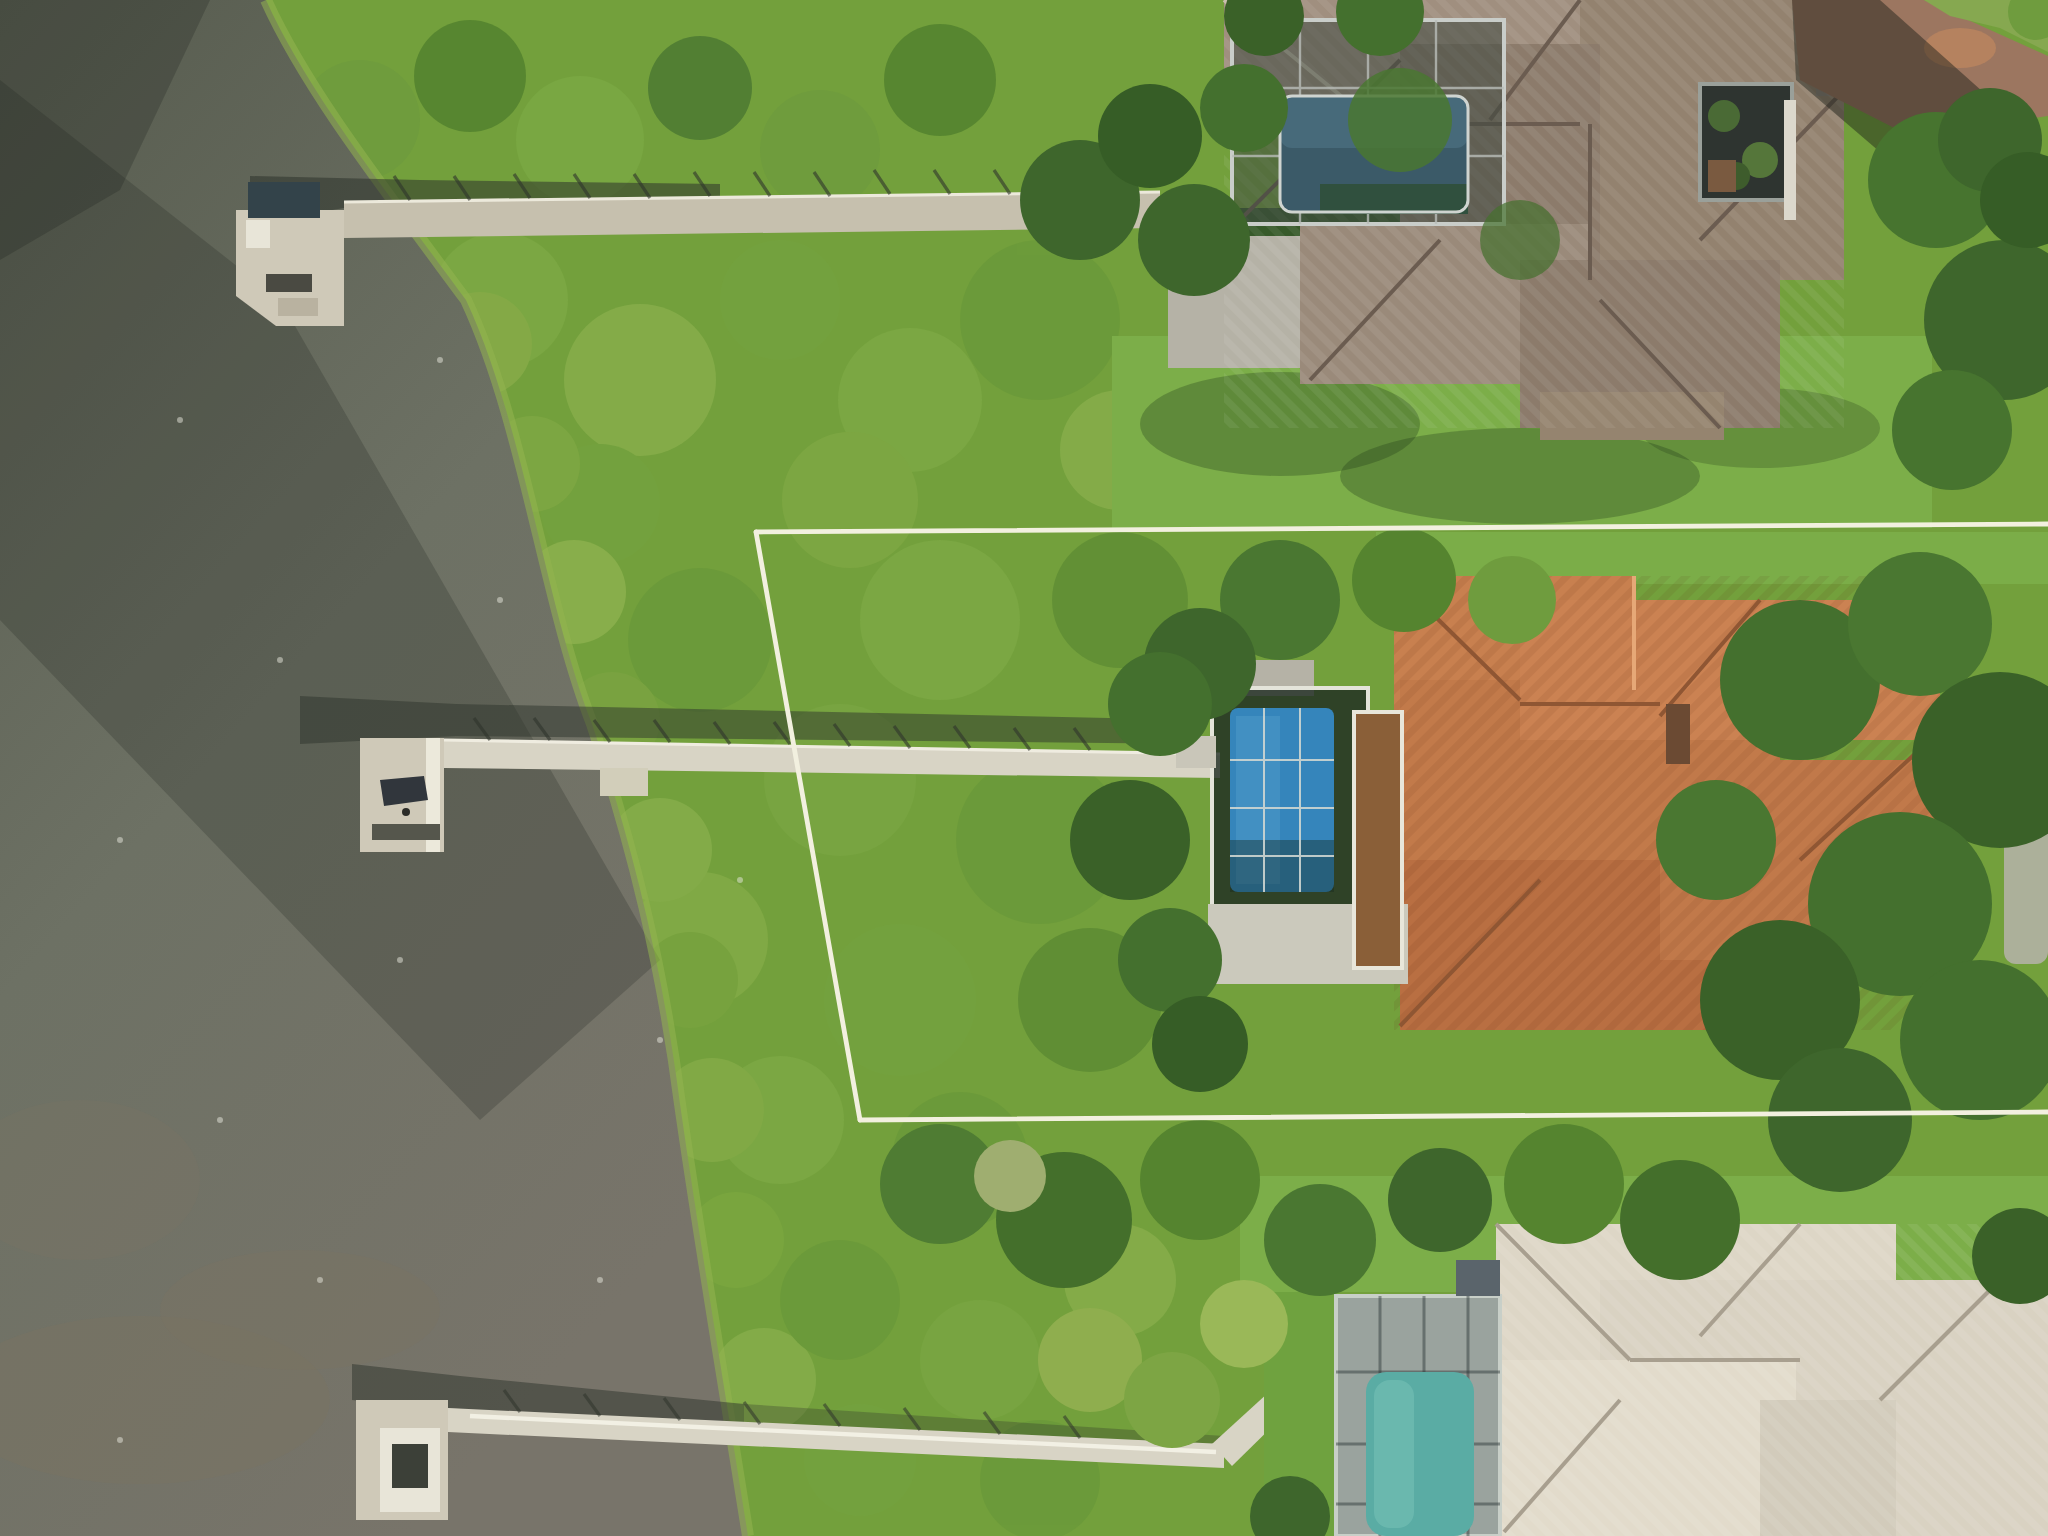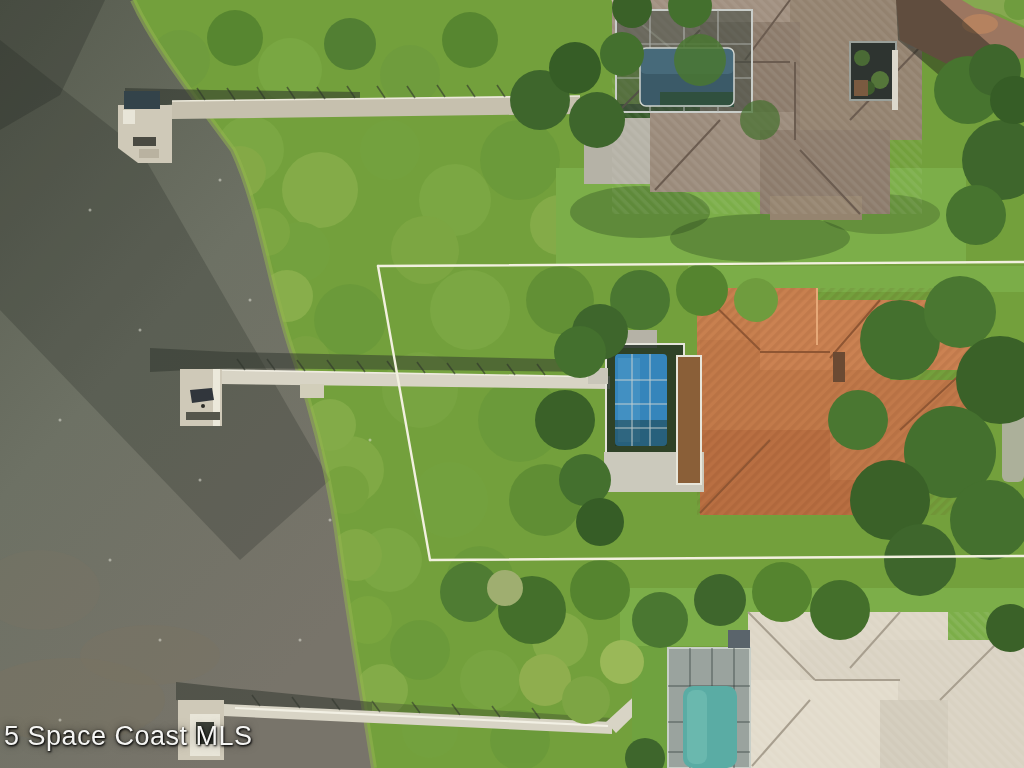--- a/index.html
+++ b/index.html
@@ -355,14 +355,13 @@
         <circle cx="1018" cy="6" r="14" fill="#6f9c3e"></circle>
   </g>
 
   <g fill="none" stroke-width="2.4" stroke-linecap="round">
     <line x1="378" y1="266" x2="1024" y2="262" stroke="#f2f0df"></line>
     <line x1="378" y1="266" x2="430" y2="560" stroke="#f2f0df"></line>
     <line x1="430" y1="560" x2="1024" y2="556" stroke="#f2f0df"></line>
   </g>
 </svg>
 
-<div class="watermark">5 Space Coast MLS</div>
 </div>
 
 </body></html>

